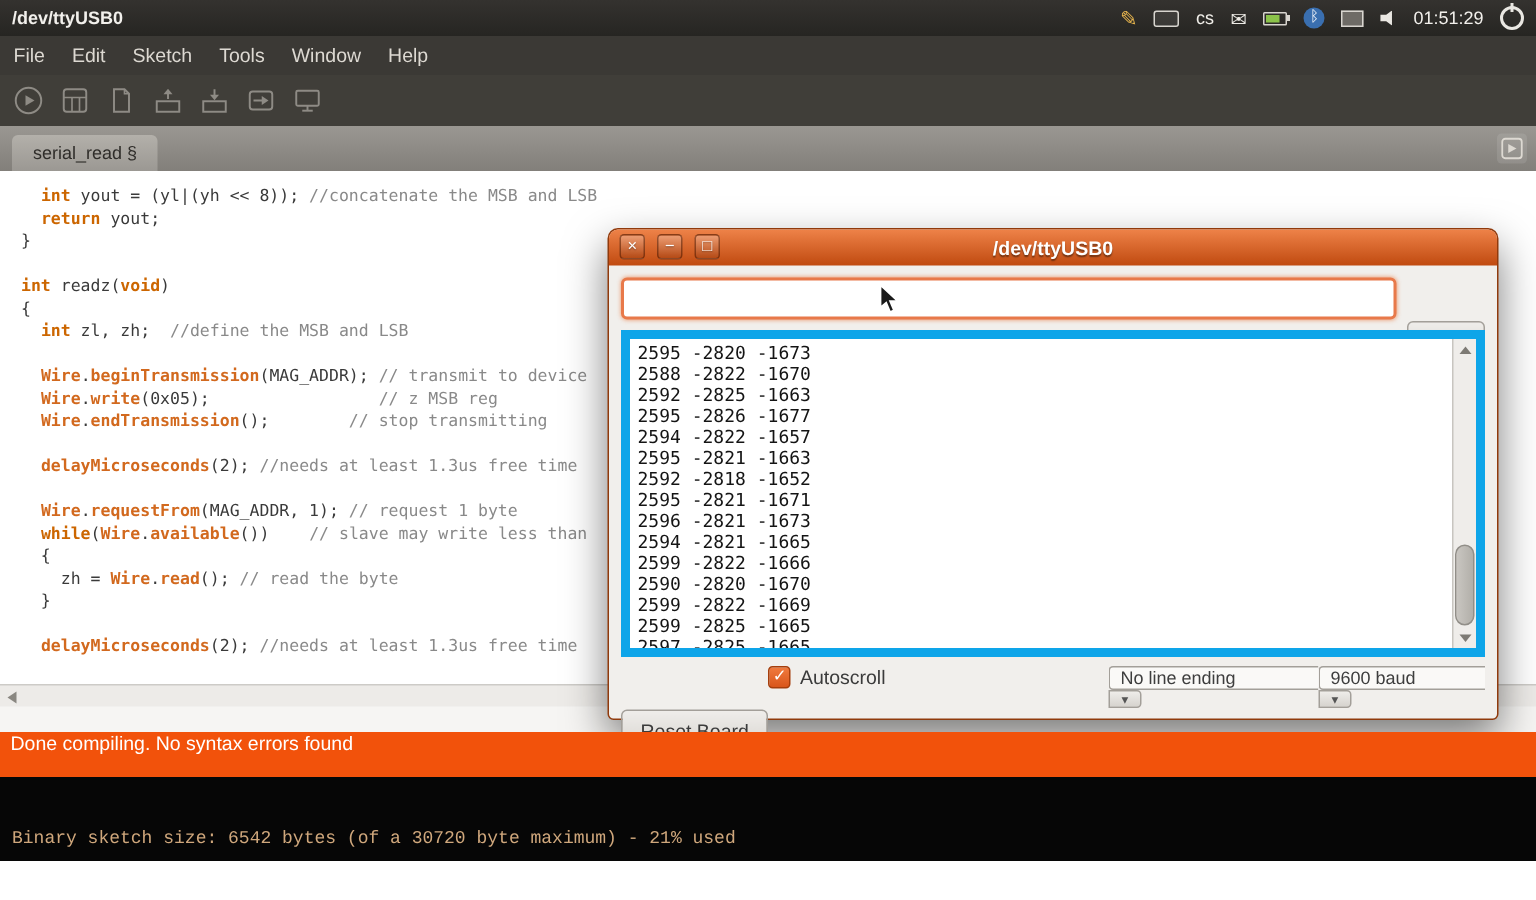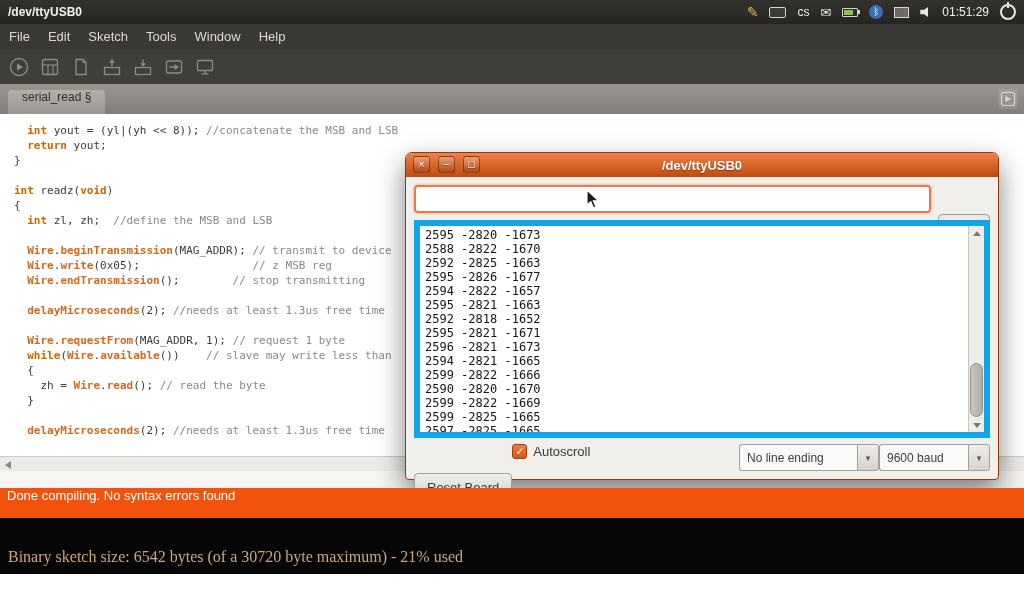--- a/index.html
+++ b/index.html
@@ -38,21 +38,21 @@
   
   .toolbar{position:absolute;left:0;top:50px;right:0;height:34px;background:#403e39;
            border-bottom:1px solid #2c2a27;display:flex;align-items:center;gap:5px;padding-left:6px;z-index:5;}
   .tbtn{width:26px;height:26px;display:flex;align-items:center;justify-content:center;border-radius:3px;}
 
   
   .tabbar{position:absolute;left:0;top:84px;right:0;height:30px;
           background:linear-gradient(#9a9792,#827f7a);z-index:5;}
   .tab{position:absolute;left:8px;bottom:0;height:24px;padding:0 14px;
        background:linear-gradient(#b3b0aa,#9b9893);border-radius:4px 4px 0 0;
-       color:#2f2d2a;font-size:12px;display:flex;align-items:flex-start;}
+       color:#2f2d2a;font-size:12px;display:flex;align-items:center;}
   .tabmenu-btn{position:absolute;right:6px;top:5px;width:20px;height:20px;border-radius:3px;
        background:rgba(255,255,255,.10);display:flex;align-items:center;justify-content:center;}
 
   
   .editor{position:absolute;left:0;top:114px;right:0;height:342px;background:#fff;overflow:hidden;z-index:1;}
   .code{padding:9px 0 0 14px;font-family:"DejaVu Sans Mono",monospace;font-size:11px;
         line-height:15px;white-space:pre;}
   .code .kw{color:#cc6600;font-weight:bold;}
   .code .fn{color:#d2691e;font-weight:bold;}
   .code .cm{color:#898989;}
@@ -61,22 +61,22 @@
   .hscroll{position:absolute;left:0;top:456px;right:0;height:15px;background:#edebe8;
            border-top:1px solid #cdcbc7;z-index:1;}
   .harrow{position:absolute;left:5px;top:4px;width:0;height:0;border-top:4px solid transparent;
           border-bottom:4px solid transparent;border-right:6px solid #8a8781;}
   .filler{position:absolute;left:0;top:471px;right:0;height:17px;background:#f6f5f3;z-index:1;}
 
   
   .statusbar{position:absolute;left:0;top:488px;right:0;height:30px;background:#f2520b;
              color:#fff;font-size:13px;display:flex;padding-left:7px;z-index:60;}
   .console{position:absolute;left:0;top:518px;right:0;height:56px;background:#060606;z-index:60;}
-  .console-text{position:absolute;left:8px;bottom:8px;font-family:Liberation Serif, serif;
-                font-size:16px;color:#cfa77c;white-space:pre;}
+  .console-text{position:absolute;left:8px;bottom:8px;font-family:Liberation Mono, monospace;
+                font-size:12px;color:#cfa77c;white-space:pre;}
   .footer{position:absolute;left:0;top:574px;right:0;height:26px;
           background:linear-gradient(#44423d,#343230);display:flex;align-items:center;z-index:60;}
   .footer-left{font-size:12px;padding-left:8px;color:#c9c6c0;}
   .footer-right{margin-left:auto;padding-right:8px;font-size:11px;color:#8f8c86;}
 
   
   #serial-window{position:absolute;left:405px;top:152px;width:592px;height:326px;z-index:50;
                  border:1px solid #903a0c;border-radius:7px 7px 4px 4px;background:#f1efec;
                  box-shadow:0 12px 28px rgba(0,0,0,.5);}
   .titlebar{height:24px;border-radius:6px 6px 0 0;background:linear-gradient(#ee8248,#c04a10);
@@ -112,21 +112,21 @@
   .sthumb{position:absolute;left:1px;right:1px;bottom:15px;height:52px;
           background:linear-gradient(90deg,#c9c6c1,#b2afa9);border:1px solid #918e88;border-radius:7px;}
   .row2{position:absolute;left:8px;right:8px;bottom:7px;height:28px;display:flex;align-items:flex-start;gap:0;}
   .check-wrap{display:flex;align-items:center;gap:6px;}
   .checkbox{width:15px;height:15px;box-sizing:border-box;border-radius:3px;
             background:linear-gradient(#f07a3e,#d9561b);border:1px solid #a63e0c;
             display:flex;align-items:center;justify-content:center;}
   .tick{color:#fff;font-size:11px;line-height:1;}
   .chk-label{font-size:13px;color:#3b3b3b;}
   .spacer{flex:1;}
-  .combo{height:27px;box-sizing:border-box;display:flex;}
+  .combo{height:27px;box-sizing:border-box;display:flex;flex-direction:column;}
   .combo-text{flex:1;box-sizing:border-box;border:1px solid #a39f99;border-right:none;
               border-radius:3px 0 0 3px;background:#faf9f7;font-size:12px;color:#3e3e3e;
               padding:0 7px;display:flex;align-items:center;}
   .combo-btn{width:22px;box-sizing:border-box;border:1px solid #a39f99;border-radius:0 3px 3px 0;
              background:linear-gradient(#efedea,#d6d3ce);display:flex;align-items:center;
              justify-content:center;font-size:9px;color:#555;}
 
   #cursor{position:absolute;left:586px;top:189px;z-index:200;}
 </style>
 </head>

